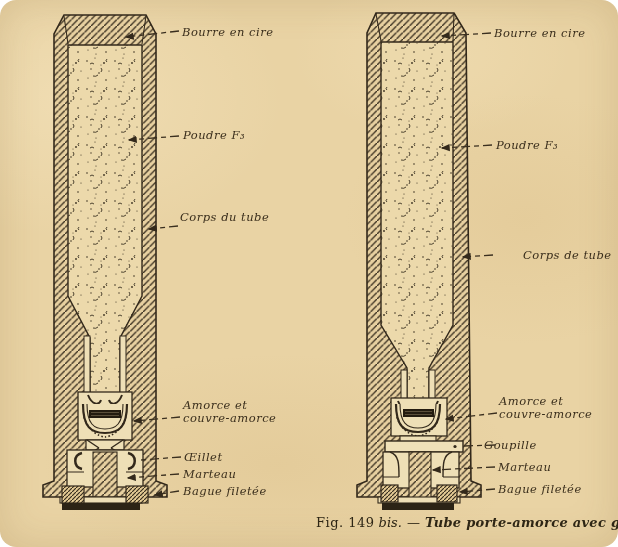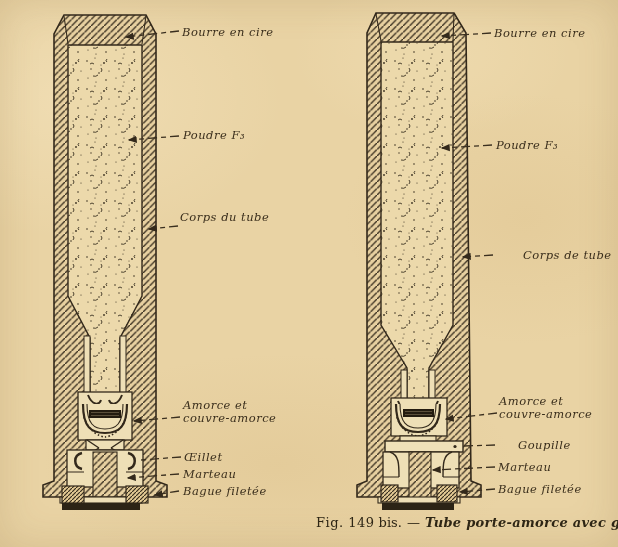--- a/index.html
+++ b/index.html
@@ -6,32 +6,33 @@
   .page {
     position:relative; width:618px; height:547px; overflow:hidden;
     background:
       radial-gradient(ellipse 300px 200px at 12% 18%, rgba(255,242,210,.30), transparent 70%),
       radial-gradient(ellipse 260px 180px at 85% 40%, rgba(200,163,100,.14), transparent 70%),
       radial-gradient(ellipse 340px 160px at 45% 85%, rgba(190,150,85,.12), transparent 70%),
       radial-gradient(ellipse 200px 120px at 70% 10%, rgba(255,240,205,.22), transparent 70%),
       #e9d3a4;
     box-shadow: inset 0 0 40px rgba(120,90,40,.18);
     font-family:"DejaVu Serif", serif;
+    border-radius:16px;
   }
   svg.drawing { position:absolute; left:0; top:0; }
   .lbl {
     position:absolute; font:italic 11.5px "DejaVu Serif", serif;
     color:#3a2e1c; letter-spacing:.5px; white-space:nowrap;
   }
   .lbl.wrap { white-space:normal; width:98px; line-height:1.1; }
   .caption {
     position:absolute; top:515px; font-size:13px; color:#2e2615; white-space:nowrap;
   }
   .cap-fig { letter-spacing:.5px; }
-  .cap-bis { margin-left:4px; }
+  .cap-bis { font-style:italic; margin-left:4px; }
   .cap-bis:empty { display:none; margin:0; }
   .cap-dash { margin:0 5px; }
   .cap-title { font-style:italic; font-weight:bold; letter-spacing:.3px; }
 </style>
 </head>
 <body>
 
 <div class="page">
 
   <svg class="drawing" width="618" height="547" viewBox="0 0 618 547">
@@ -161,21 +162,21 @@
   <div class="lbl" style="left:180px; top:210px">Corps du tube</div>
   <div class="lbl wrap" style="left:183px; top:399px">Amorce et couvre-amorce</div>
   <div class="lbl" style="left:184px; top:450px">Œillet</div>
   <div class="lbl" style="left:183px; top:467px">Marteau</div>
   <div class="lbl" style="left:183px; top:484px">Bague filetée</div>
 
   <div class="lbl" style="left:494px; top:26px">Bourre en cire</div>
   <div class="lbl" style="left:496px; top:138px">Poudre F₃</div>
   <div class="lbl" style="left:523px; top:248px">Corps de tube</div>
   <div class="lbl wrap" style="left:499px; top:395px">Amorce et couvre-amorce</div>
-  <div class="lbl" style="left:518px; top:438px">Goupille</div>
+  <div class="lbl" style="left:484px; top:438px">Goupille</div>
   <div class="lbl" style="left:498px; top:460px">Marteau</div>
   <div class="lbl" style="left:498px; top:482px">Bague filetée</div>
 
   <div class="caption" style="left:316px">
     <span class="cap-fig">Fig. 149</span><span class="cap-bis">bis.</span><span class="cap-dash">—</span><span class="cap-title">Tube porte-amorce avec goupille.</span>
   </div>
 
 </div>
 
 </body></html>

